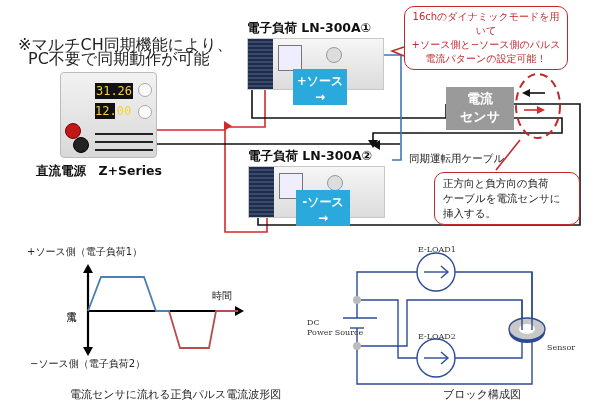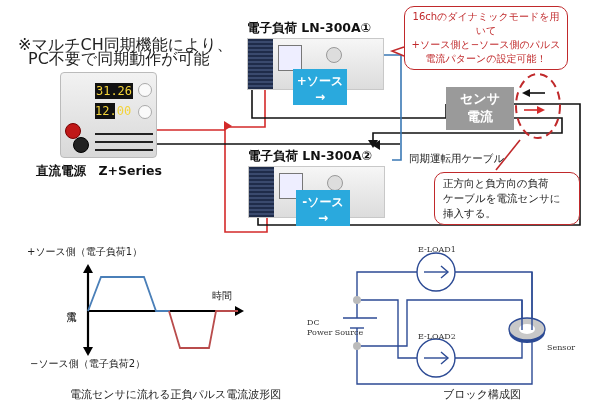--- a/index.html
+++ b/index.html
@@ -91,22 +91,22 @@
   <div>→</div>
 </div>
 
 <div class="abs bubble" style="left:404px;top:6px;width:150px;">
   <div>16chのダイナミックモードを用いて</div>
   <div>+ソース側と−ソース側のパルス</div>
   <div>電流パターンの設定可能！</div>
 </div>
 
 <div class="abs sensor-box" style="left:446px;top:87px;width:68px;height:40px;">
+  <div>電流</div>
   <div>センサ</div>
-  <div>電流</div>
 </div>
 
 <div class="abs small" style="left:409px;top:152px;font-size:10.5px;">同期運転用ケーブル</div>
 
 <div class="abs bubble2" style="left:434px;top:172px;width:128px;">
   <div>正方向と負方向の負荷</div>
   <div>ケーブルを電流センサに</div>
   <div>挿入する。</div>
 </div>
 

